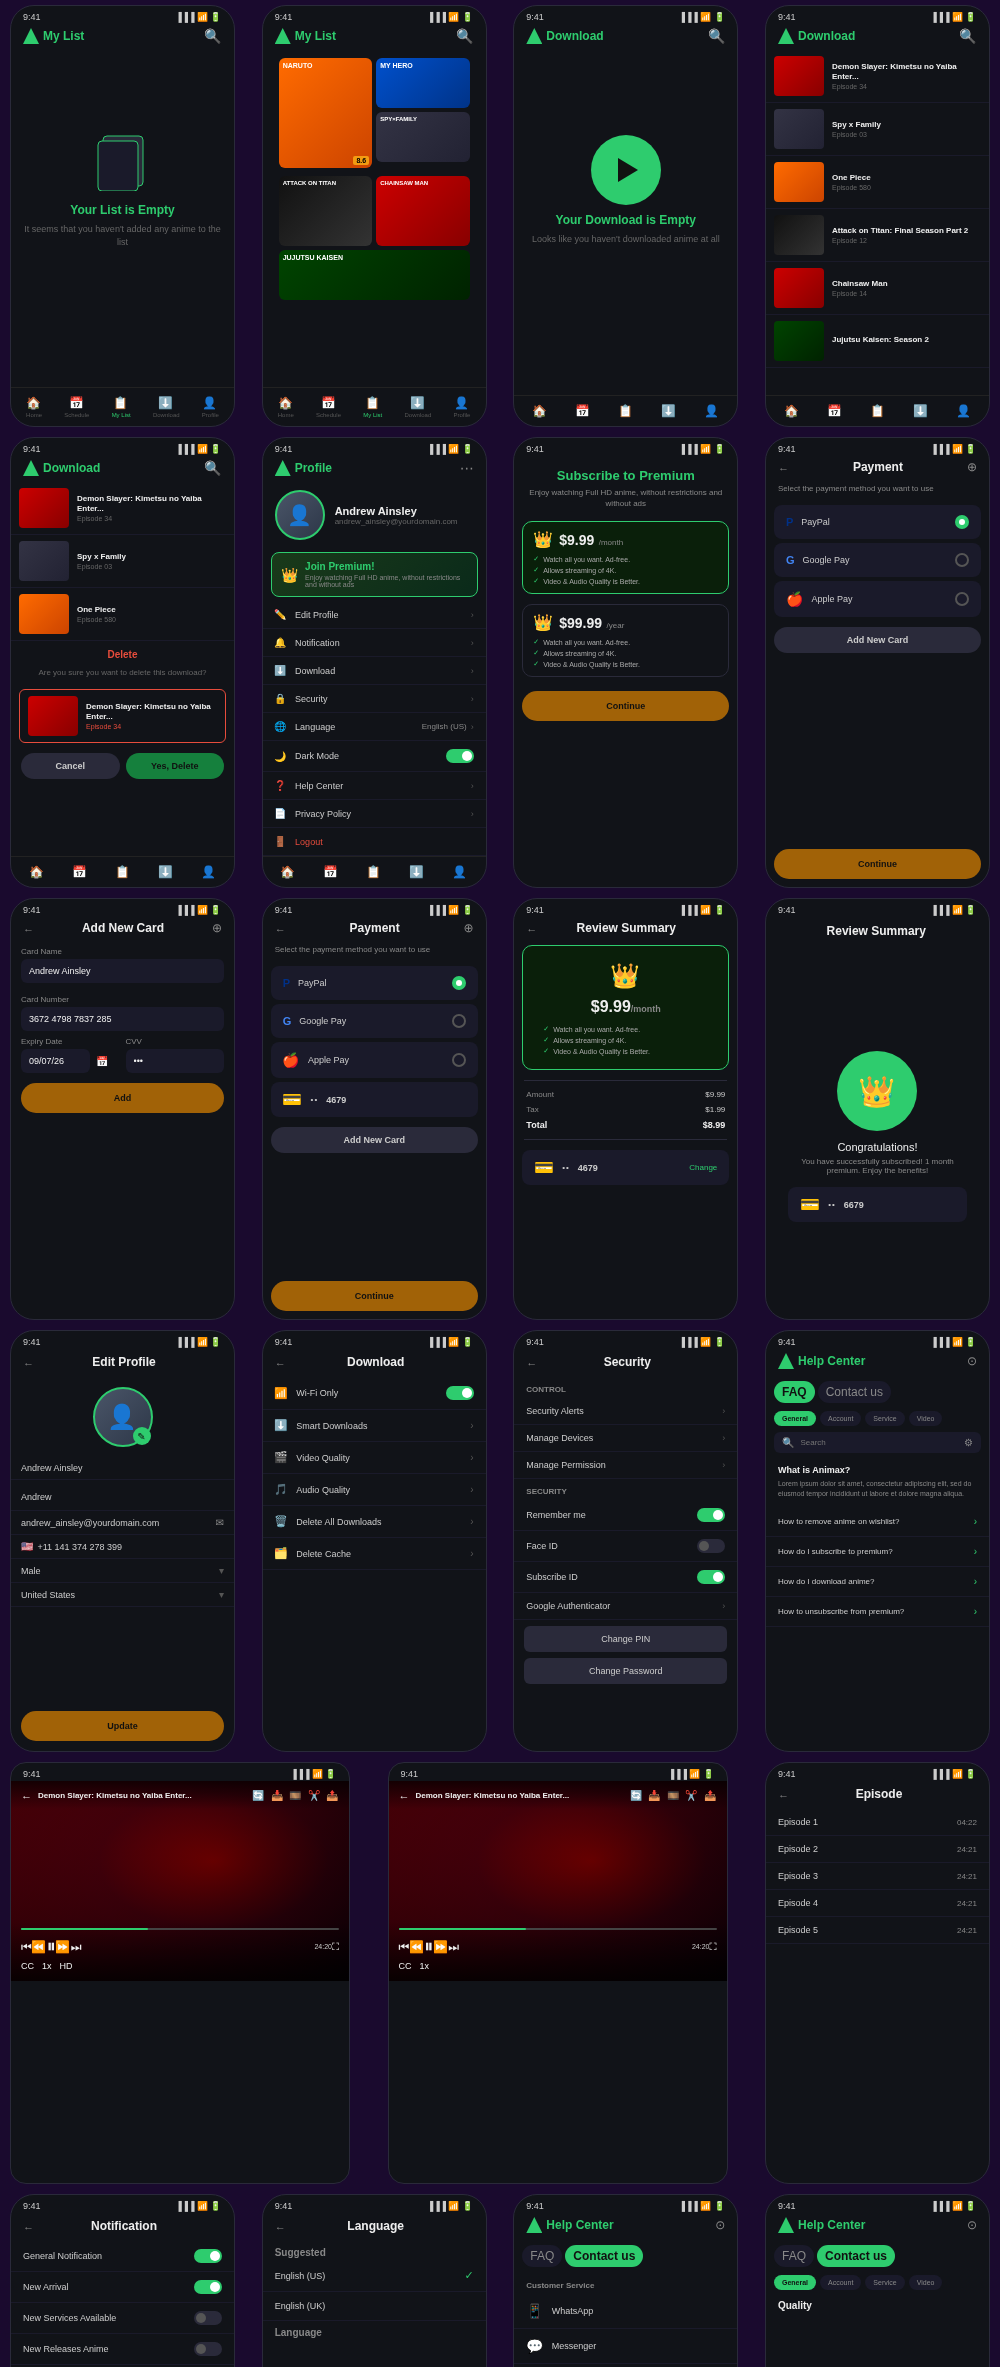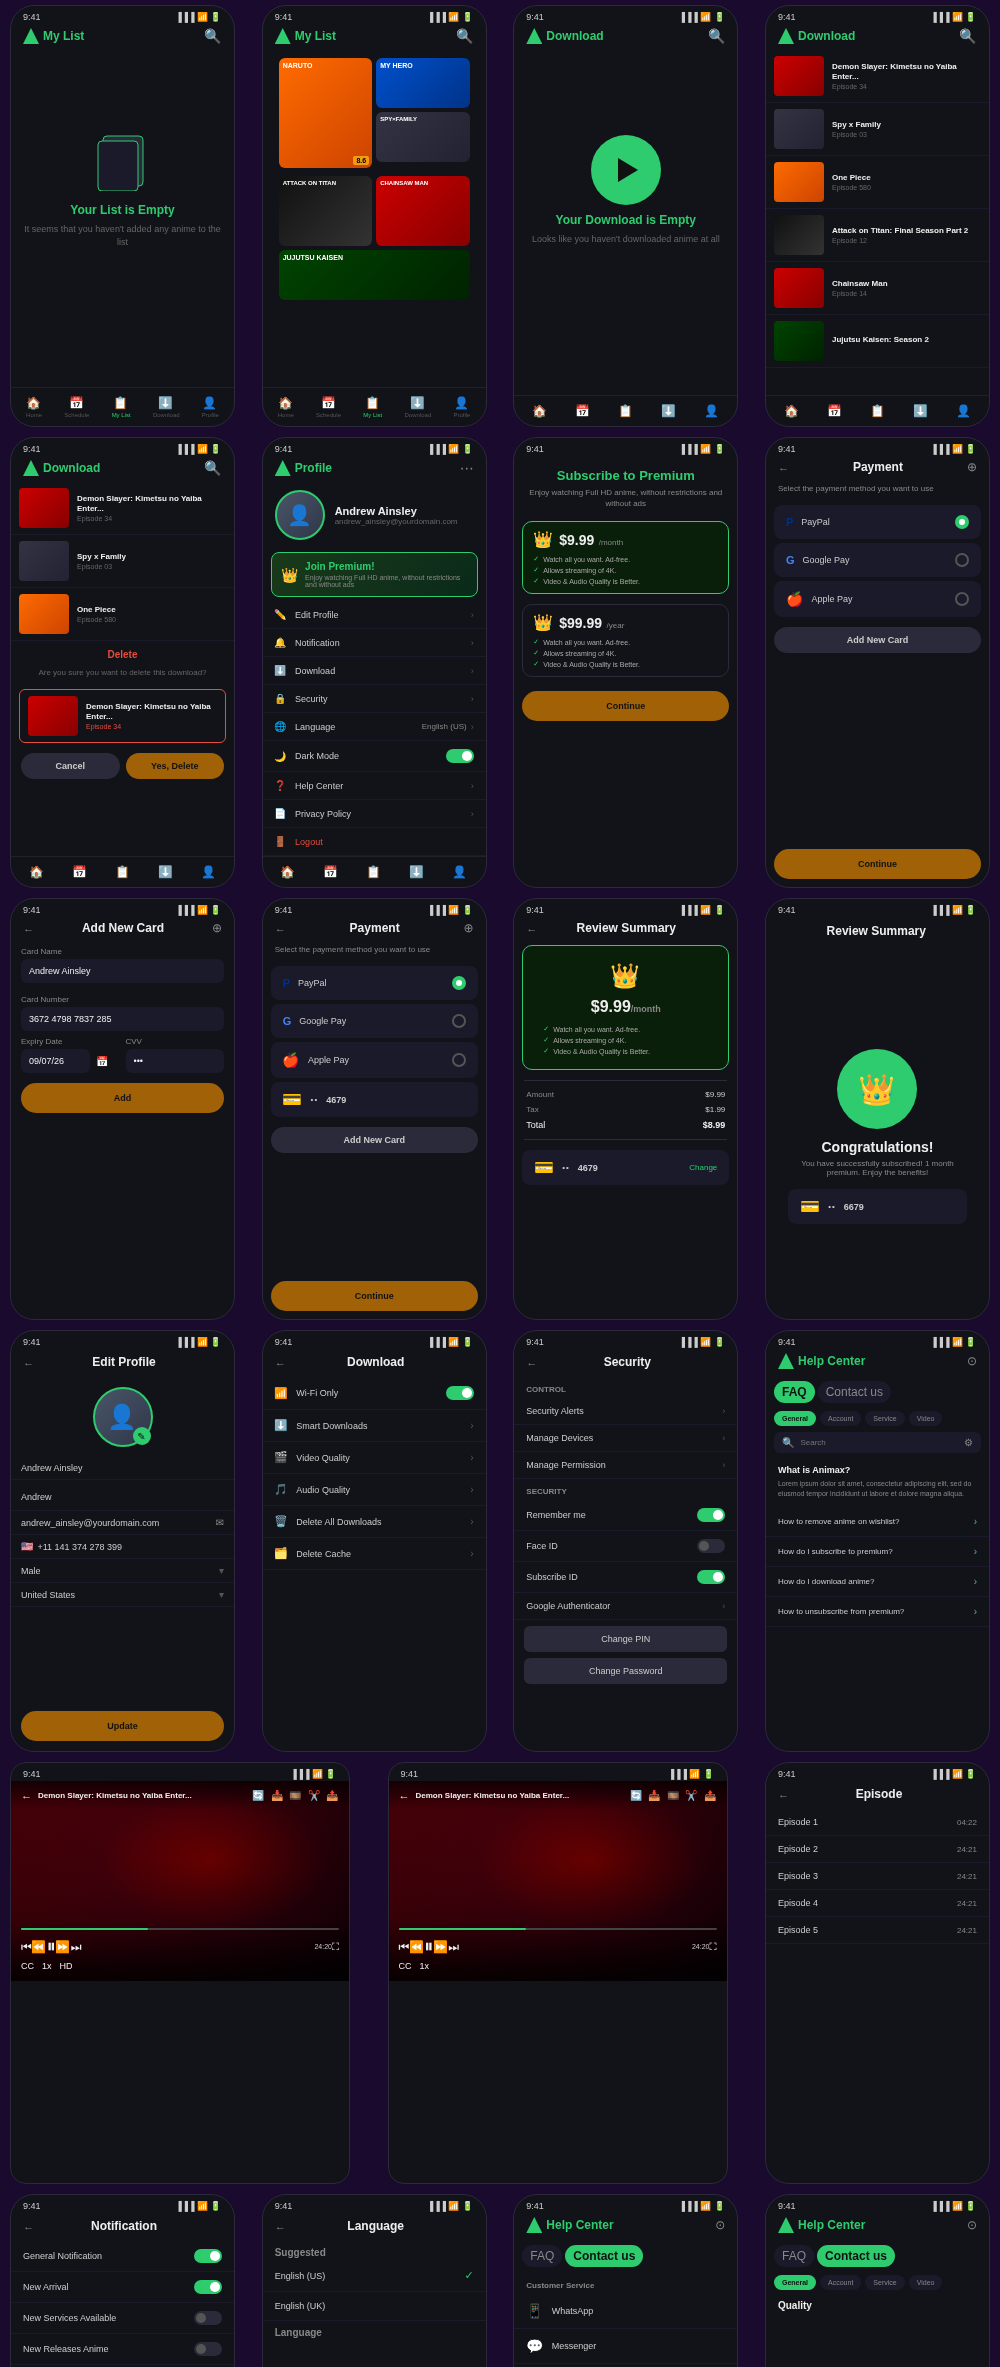--- a/index.html
+++ b/index.html
@@ -160,21 +160,21 @@
       flex-shrink: 0;
     }
     .download-info { flex: 1; }
     .download-title { font-size: 8px; color: #eee; font-weight: 600; line-height: 1.2; }
     .download-ep { font-size: 7px; color: #666; margin-top: 2px; }
     .delete-text { color: #e74c3c; font-size: 10px; font-weight: 600; text-align: center; padding: 8px; }
     .delete-desc { color: #666; font-size: 8px; text-align: center; padding: 0 12px 8px; }
     .btn-row { display: flex; gap: 6px; padding: 6px 10px; }
     .btn { padding: 8px 12px; border-radius: 20px; font-size: 9px; font-weight: 600; text-align: center; flex: 1; cursor: pointer; border: none; }
     .btn-cancel { background: #2a2a3a; color: #ccc; }
-    .btn-delete { background: #a16207; color: #111; }
+    .btn-delete { background: #15803d; color: #111; }
     .btn-green { background: #a16207; color: #111; }
     .btn-gray { background: #2a2a3a; color: #ccc; }
     
     .profile-avatar {
       width: 50px;
       height: 50px;
       border-radius: 50%;
       background: linear-gradient(135deg, #4a5568, #2d3748);
       border: 2px solid #2ecc6e;
       overflow: hidden;
@@ -299,35 +299,35 @@
       color: #2ecc6e;
       font-size: 24px;
     }
     .review-price { text-align: center; color: #eee; font-size: 16px; font-weight: 700; }
     .review-features { padding: 6px 12px; }
     .review-divider { border: none; border-top: 1px solid #2a2a3a; margin: 6px 10px; }
     .amount-row { display: flex; justify-content: space-between; padding: 3px 12px; }
     .amount-label { color: #888; font-size: 8px; }
     .amount-value { color: #ccc; font-size: 8px; }
     .total-row { display: flex; justify-content: space-between; padding: 3px 12px; }
-    .total-label { color: #eee; font-size: 9px; font-weight: 400; }
+    .total-label { color: #eee; font-size: 9px; font-weight: 700; }
     .total-value { color: #eee; font-size: 9px; font-weight: 600; }
     
     .congrats-circle {
       width: 80px;
       height: 80px;
       border-radius: 50%;
       background: #2ecc6e;
       display: flex;
       align-items: center;
       justify-content: center;
       margin: 20px auto 10px;
       font-size: 30px;
     }
-    .congrats-title { text-align: center; color: #eee; font-size: 14px; font-weight: 700; margin-bottom: 4px; }
+    .congrats-title { text-align: center; color: #eee; font-size: 11px; font-weight: 400; margin-bottom: 4px; }
     .congrats-desc { text-align: center; color: #888; font-size: 8px; padding: 0 20px; }
     
     .edit-avatar {
       width: 60px;
       height: 60px;
       border-radius: 50%;
       background: linear-gradient(135deg, #4a5568, #2d3748);
       border: 2px solid #2ecc6e;
       margin: 10px auto;
       display: flex;

